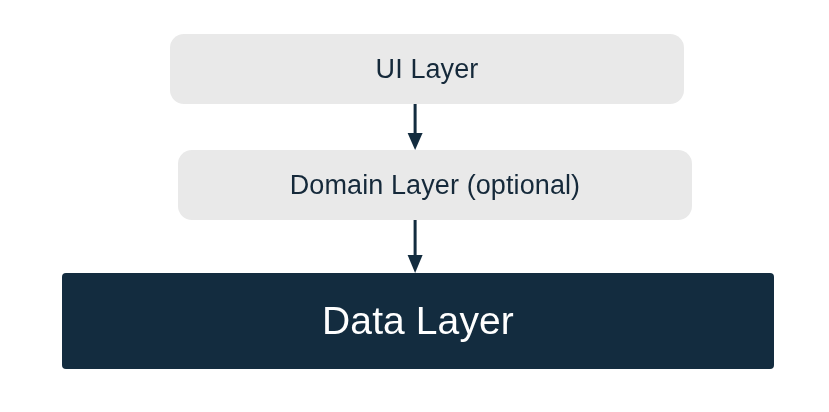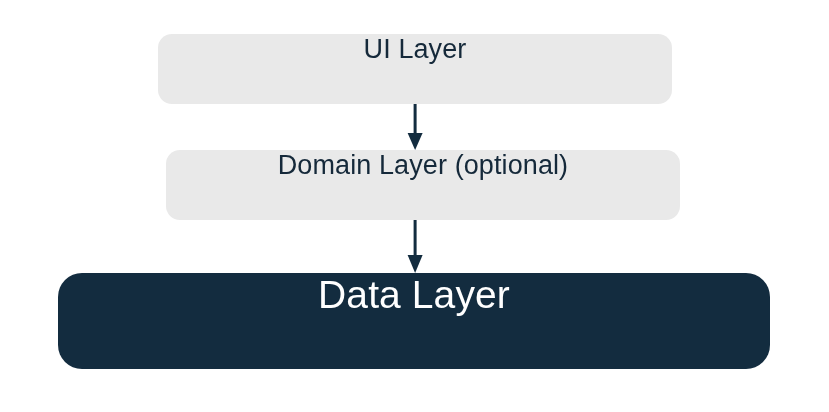--- a/index.html
+++ b/index.html
@@ -20,23 +20,25 @@
     width: 829px;
     height: 412px;
     background: #ffffff;
   }
 
   
   .layer-box {
     position: absolute;
     box-sizing: border-box;
     display: flex;
+    align-items: center;
     justify-content: center;
     border-radius: 14px;
     white-space: nowrap;
+    margin-left: 12px;
   }
 
   .layer-box .layer-label {
     display: block;
     letter-spacing: 0.1px;
   }
 
   
   #ui-layer {
     left: 158px;
@@ -60,26 +62,26 @@
     background: #e9e9e9;
   }
   #domain-layer .layer-label {
     color: #15293a;
     font-size: 27px;
     font-weight: 400;
   }
 
   
   #data-layer {
-    left: 58px;
+    left: 50px;
     top: 273px;
     width: 712px;
     height: 96px;
     background: #132c3f;
-    border-radius: 24px;
+    border-radius: 4px;
   }
   #data-layer .layer-label {
     color: #ffffff;
     font-size: 39px;
     font-weight: 400;
   }
 
   
   .arrow {
     position: absolute;

